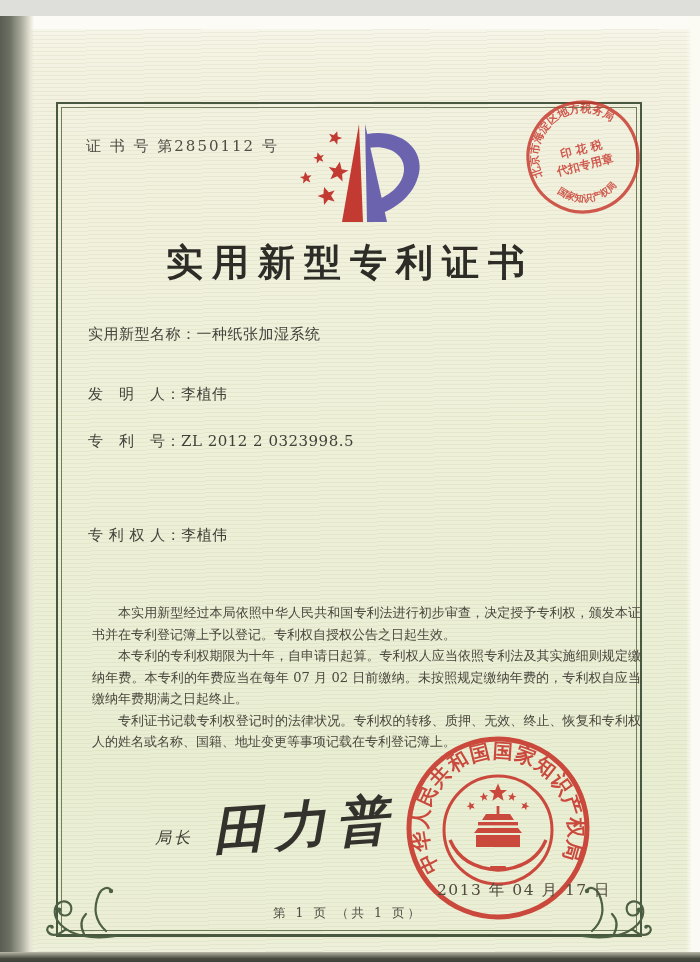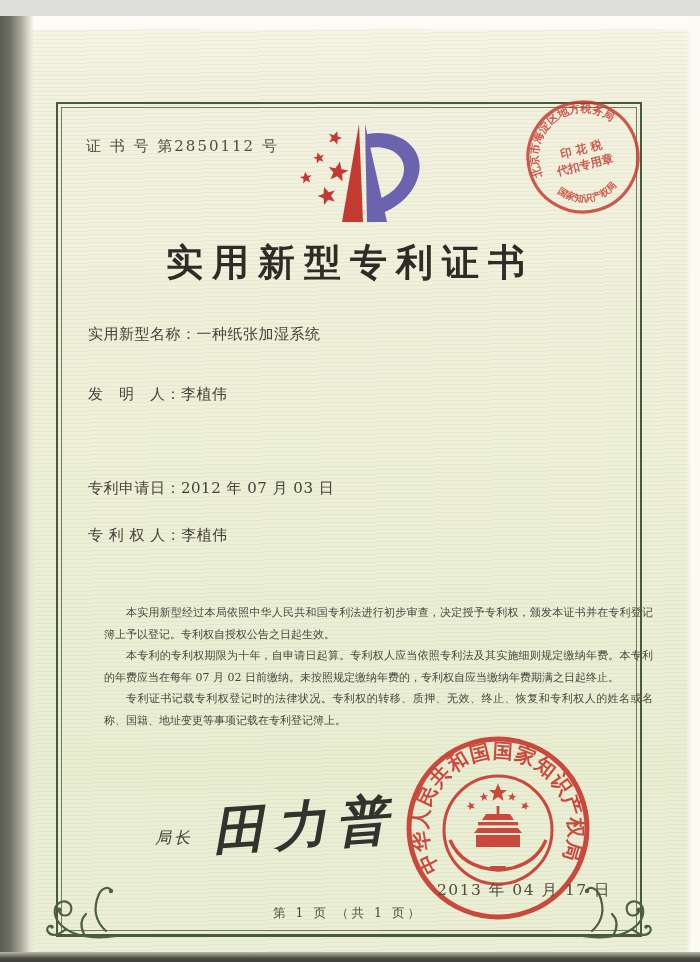--- a/index.html
+++ b/index.html
@@ -27,21 +27,21 @@
   .txt{position:absolute;color:#45433c;}
   .cert-no{left:86px;top:121px;font-size:15px;letter-spacing:2px;color:#4e4b43;}
   .logo{position:absolute;left:282px;top:104px;width:142px;height:112px;}
   .title{left:0;right:0;top:222px;text-align:center;font-size:37px;font-weight:700;
          letter-spacing:9px;color:#2e2c27;}
   .field{left:88px;font-size:15px;letter-spacing:0.5px;white-space:nowrap;}
   .field .lab{color:#45433c;}
   .field .val{color:#413f39;}
   .f0{top:309px;} .f1{top:369px;} .f2{top:416px;} .f3{top:463px;} .f4{top:510px;} .f5{top:557px;}
 
-  .body-text{position:absolute;left:104px;top:586px;width:549px;font-size:11px;
+  .body-text{position:absolute;left:92px;top:586px;width:549px;font-size:13px;
              line-height:21.5px;color:#4a473e;text-align:justify;}
   .body-text p{margin:0;text-indent:2em;}
 
   .sig-label{left:155px;top:812px;font-size:16px;letter-spacing:3px;color:#3f3d36;font-style:italic;}
   .sig-name{left:212px;top:775px;font-size:52px;font-style:italic;font-weight:600;
             letter-spacing:10px;color:#34322c;transform:rotate(-4deg);}
 
   .tax-stamp{position:absolute;left:522px;top:80px;width:122px;height:122px;opacity:0.82;z-index:4;}
   .authority-seal{position:absolute;left:402px;top:716px;width:192px;height:192px;opacity:0.9;z-index:4;}
   .seal-date{left:437px;top:864px;font-size:15.5px;letter-spacing:1.5px;color:#514b3c;z-index:5;}
@@ -111,22 +111,22 @@
   </svg>
 
   <div class="txt title">实用新型专利证书</div>
 
   <div class="txt field f0">
     <span class="lab">实用新型名称：</span><span class="val">一种纸张加湿系统</span>
   </div>
   <div class="txt field f1">
     <span class="lab">发　明　人：</span><span class="val">李植伟</span>
   </div>
-  <div class="txt field f3">
-    <span class="lab">专利申请日：</span><span class="val">2012 年 07 月 03 日</span>
+  <div class="txt field f2">
+    <span class="lab">专　利　号：</span><span class="val">ZL 2012 2 0323998.5</span>
   </div>
   <div class="txt field f4">
     <span class="lab">专 利 权 人：</span><span class="val">李植伟</span>
   </div>
 
   <div class="body-text">
     <p>本实用新型经过本局依照中华人民共和国专利法进行初步审查，决定授予专利权，颁发本证书并在专利登记簿上予以登记。专利权自授权公告之日起生效。</p>
     <p>本专利的专利权期限为十年，自申请日起算。专利权人应当依照专利法及其实施细则规定缴纳年费。本专利的年费应当在每年 07 月 02 日前缴纳。未按照规定缴纳年费的，专利权自应当缴纳年费期满之日起终止。</p>
     <p>专利证书记载专利权登记时的法律状况。专利权的转移、质押、无效、终止、恢复和专利权人的姓名或名称、国籍、地址变更等事项记载在专利登记簿上。</p>
   </div>

